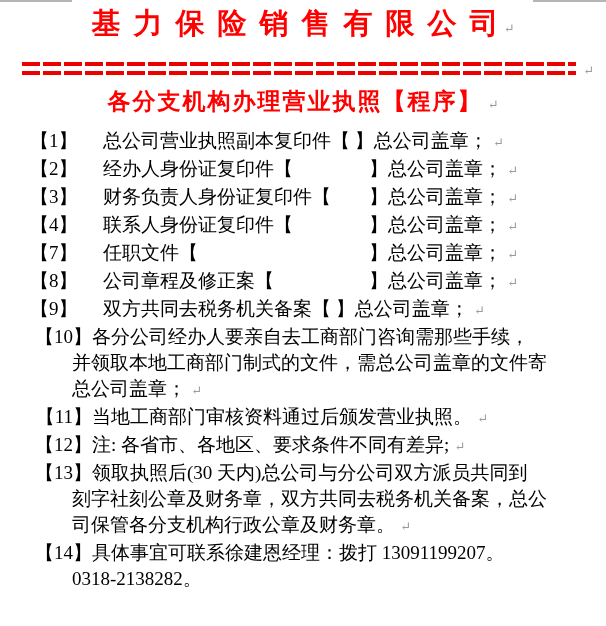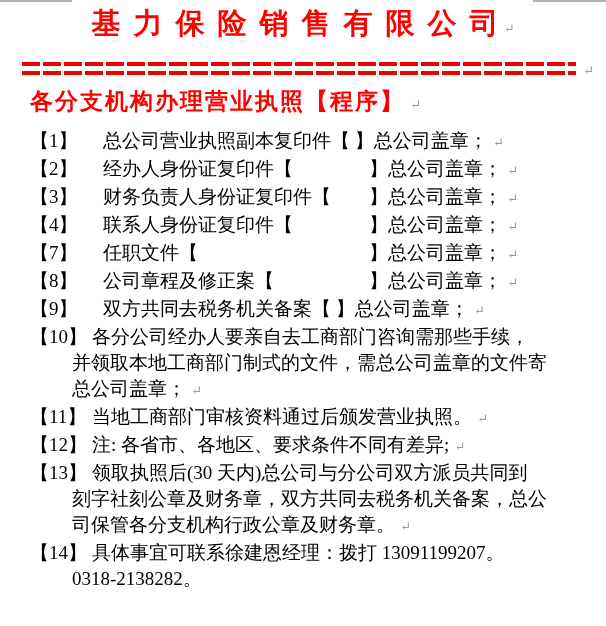--- a/index.html
+++ b/index.html
@@ -25,30 +25,30 @@
     background-image:
       repeating-linear-gradient(to right,#ee0000 0 18px,rgba(0,0,0,0) 18px 21px),
       repeating-linear-gradient(to right,#ee0000 0 18px,rgba(0,0,0,0) 18px 21px);
     background-size:100% 4px,100% 4px;
     background-position:0 0,0 9px;
     background-repeat:no-repeat;
   }
   .divider-row .pmark{position:absolute;right:-18px;bottom:-4px;}
 
   .doc-title{
-    margin:13px 30px 0 30px;text-align:left;color:#f00;font-weight:bold;
+    margin:13px 30px 0 30px;text-align:center;color:#f00;font-weight:bold;
     font-size:23px;line-height:28px;letter-spacing:2px;white-space:nowrap;
   }
 
   .list{margin:9px 30px 0 30px;font-size:19px;}
   .item{
     padding-left:42px;text-indent:-42px;line-height:26px;
   }
   .item .num{display:inline-block;width:73px;text-indent:0;}
-  .item.wide .num{width:62px;}
+  .item.wide .num{width:62px;text-align:right;}
   .item .txt{white-space:pre-line;}
 </style>
 </head>
 <body>
 
 <div class="corner-mark left"></div>
 <div class="corner-mark right"></div>
 
 <div class="company"><span>基力保险销售有限公司</span><span class="pmark">↵</span></div>
 

